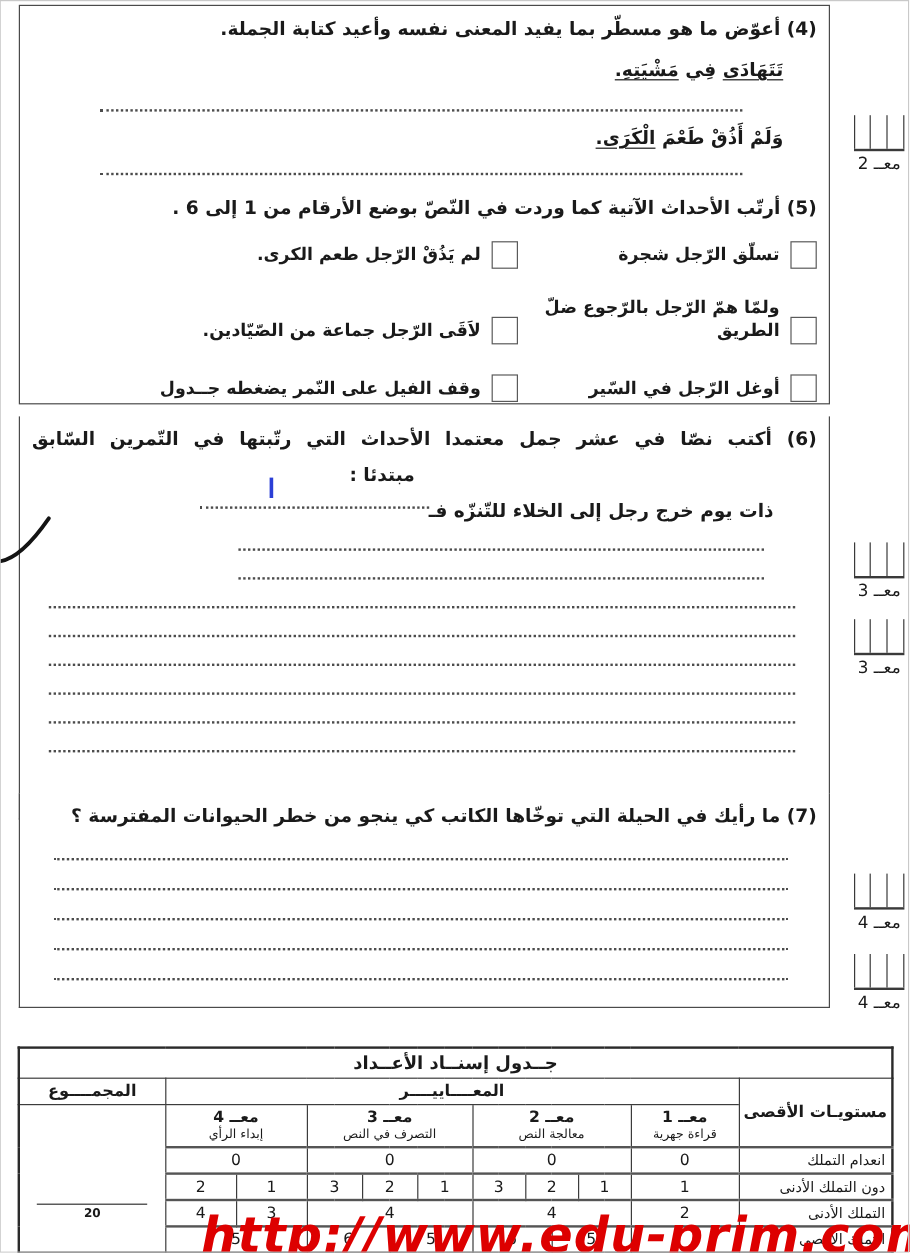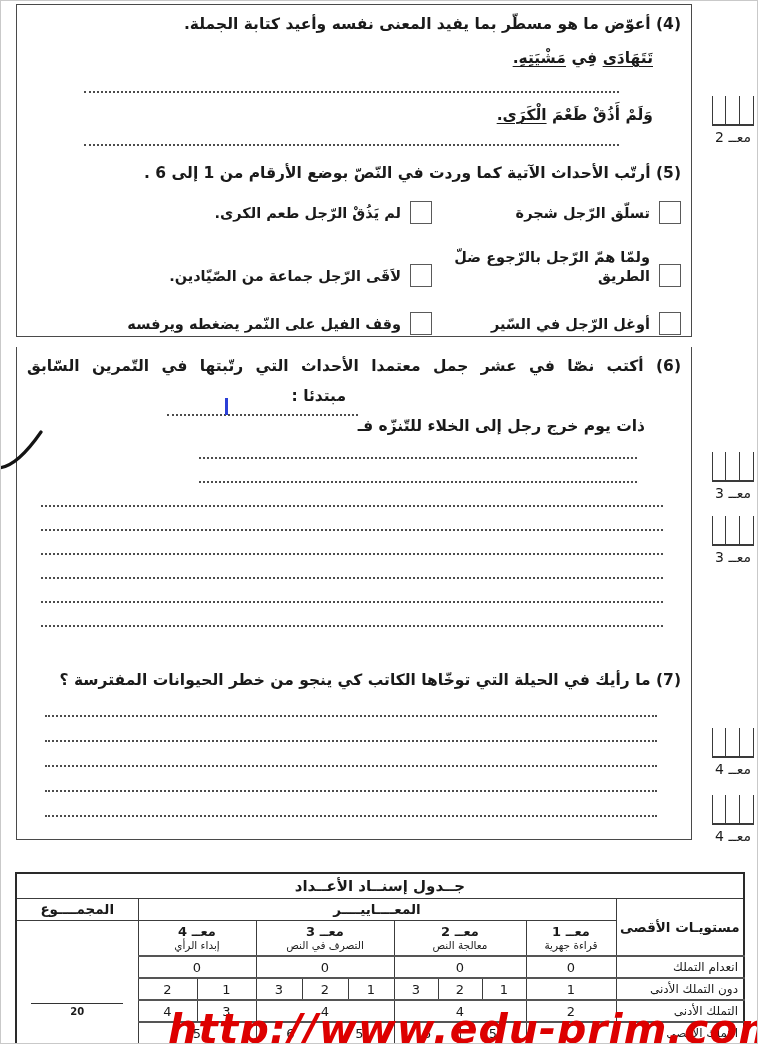--- a/index.html
+++ b/index.html
@@ -31,21 +31,21 @@
   .d-full{width:622px;margin:19px 18px 0 0;}
   .d-q7{width:612px;margin:20px 24px 0 0;}
 
   
   .items{display:grid;grid-template-columns:245px 1fr;row-gap:24px;column-gap:4px;margin-top:14px;}
   .item{display:flex;gap:9px;align-items:flex-end;font-size:14.5px;font-weight:bold;line-height:1.35;}
   .cb{display:inline-block;width:20px;height:21px;border:1.3px solid #5a5a5a;background:#fff;flex:none;margin-top:1px;}
 
   
   .subline{font-size:15.5px;font-weight:bold;margin:9px 335px 0 0;}
-  .starter{display:flex;align-items:flex-start;width:478px;margin:12px 36px 0 0;
+  .starter{display:flex;align-items:center;width:478px;margin:12px 36px 0 0;
            font-size:15.5px;font-weight:bold;}
   .starter .tail{flex:1;border-bottom:2px dotted #4c4c4c;transform:translateY(-3px);}
 
   
   .mark{position:absolute;right:4px;width:42px;text-align:center;}
   .comb{height:28px;border-bottom:2px solid #3a3a3a;position:relative;}
   .comb i{position:absolute;top:0;bottom:0;width:1.4px;background:#3a3a3a;}
   .comb i:nth-child(1){right:0;}
   .comb i:nth-child(2){right:33%;}
   .comb i:nth-child(3){right:66%;}
@@ -121,21 +121,21 @@
     <div class="item">
       <span class="cb"></span>
       <span>لاَقَى الرّجل جماعة من الصّيّادين.</span>
     </div>
     <div class="item">
       <span class="cb"></span>
       <span>أوغل الرّجل في السّير</span>
     </div>
     <div class="item">
       <span class="cb"></span>
-      <span>وقف الفيل على النّمر يضغطه ويرفسه</span>
+      <span>وقف الفيل على النّمر يضغطه جــدول</span>
     </div>
   </div>
 </div>
 
 <div class="qbox" id="box2">
   <div class="qtitle just">
     <span class="qnum">(6)</span>
     <span>أكتب نصّا في عشر جمل معتمدا الأحداث التي رتّبتها في التّمرين السّابق</span>
   </div>
   <div class="subline">مبتدئا :</div>

